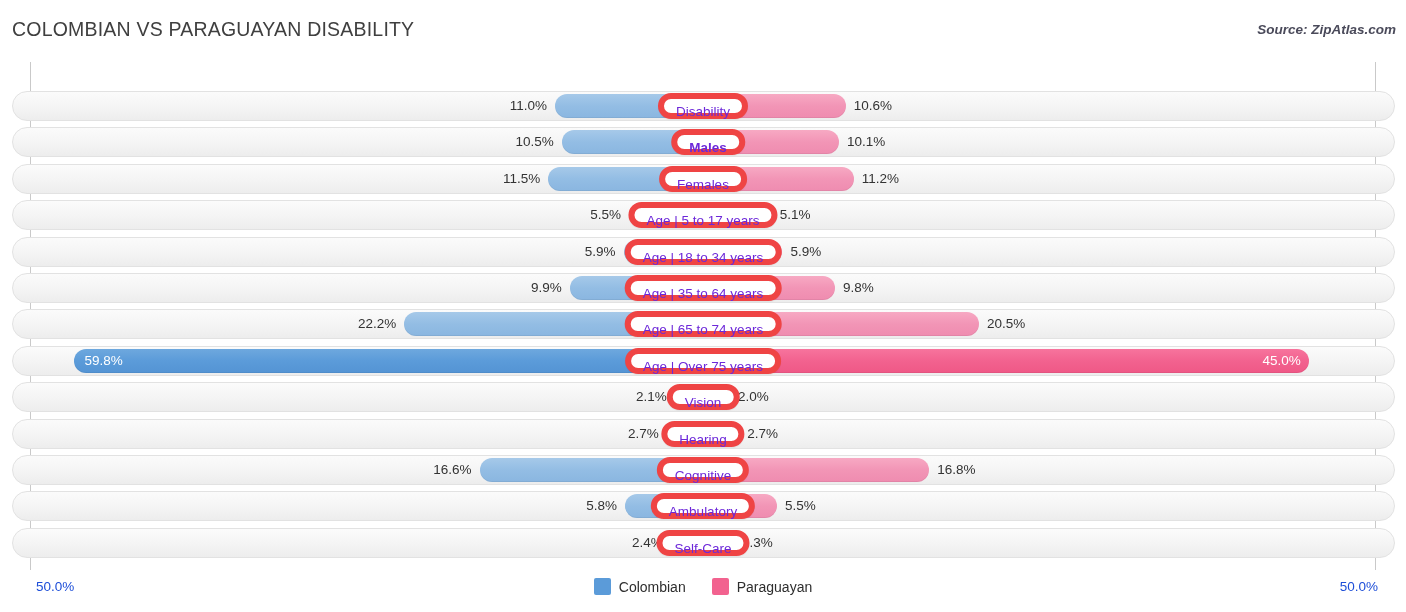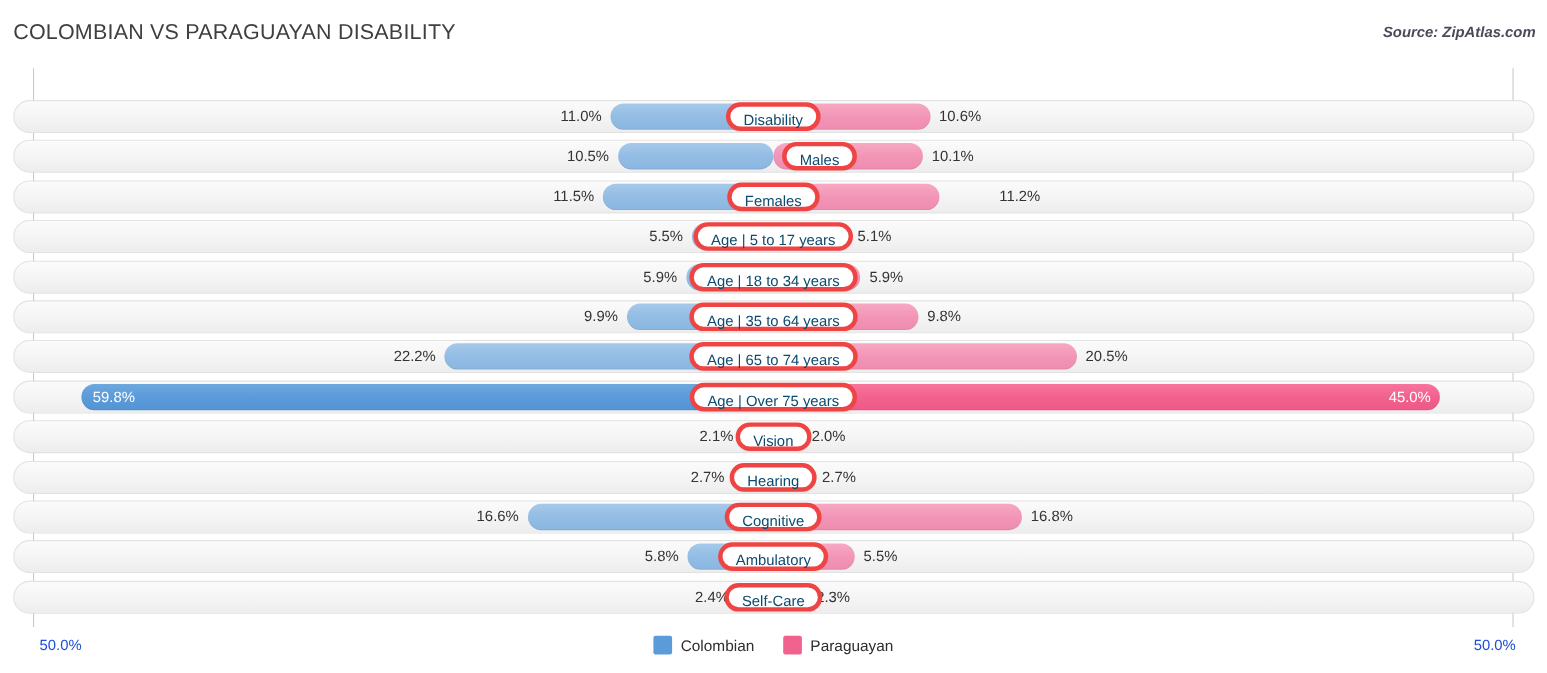--- a/index.html
+++ b/index.html
@@ -124,24 +124,24 @@
   .val-left  { text-align: right; }
   .val-right { text-align: left; }
   .val.inside { color: #ffffff; }
 
   .center-label {
     position: absolute;
     top: 2px;
     height: 26px;
     line-height: 25px;
     background: #ffffff;
-    border: 4px solid #ef4444;
+    border: 6px solid #ef4444;
     border-radius: 14px;
     font-size: 13.5px;
-    color: #0c4a6e;
+    color: #6d28d9;
     text-align: center;
     padding: 0 12px;
     box-sizing: border-box;
     white-space: nowrap;
     transform: translateX(-50%);
     box-shadow: 0 1px 1px rgba(0,0,0,0.05);
   }
 
   
   .footer {
@@ -208,30 +208,30 @@
           <div class="center-label" style="left: 703px;">Disability</div>
         </div>
       </div>
       <div class="row">
         <div class="track"></div>
         <div class="bars">
           <div class="bar bar-left" style="left: 561.67px; width: 141.33px;"></div>
           <div class="bar bar-right" style="left: 703px; width: 135.946px;"></div>
           <div class="val val-left" style="left: 469.67px; width: 84px;">10.5%</div>
           <div class="val val-right" style="left: 846.946px; width: 84px;">10.1%</div>
-          <div class="center-label" style="left: 745px;">Males</div>
+          <div class="center-label" style="left: 708px; font-weight: bold;">Males</div>
         </div>
       </div>
       <div class="row">
         <div class="track"></div>
         <div class="bars">
           <div class="bar bar-left" style="left: 548.21px; width: 154.79px;"></div>
           <div class="bar bar-right" style="left: 703px; width: 150.752px;"></div>
           <div class="val val-left" style="left: 456.21px; width: 84px;">11.5%</div>
-          <div class="val val-right" style="left: 861.752px; width: 84px; text-align: right;">11.2%</div>
+          <div class="val val-right" style="left: 861.752px; width: 84px;">11.2%</div>
           <div class="center-label" style="left: 703px;">Females</div>
         </div>
       </div>
       <div class="row">
         <div class="track"></div>
         <div class="bars">
           <div class="bar bar-left" style="left: 628.97px; width: 74.03px;"></div>
           <div class="bar bar-right" style="left: 703px; width: 68.646px;"></div>
           <div class="val val-left" style="left: 536.97px; width: 84px;">5.5%</div>
           <div class="val val-right" style="left: 779.646px; width: 84px;">5.1%</div>

